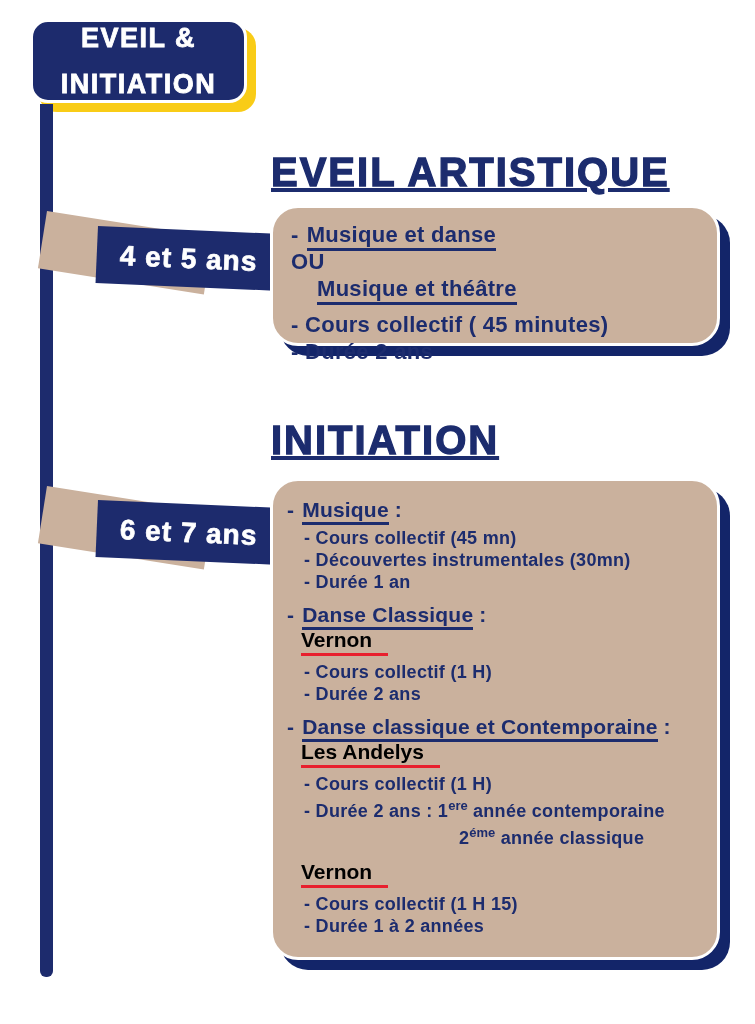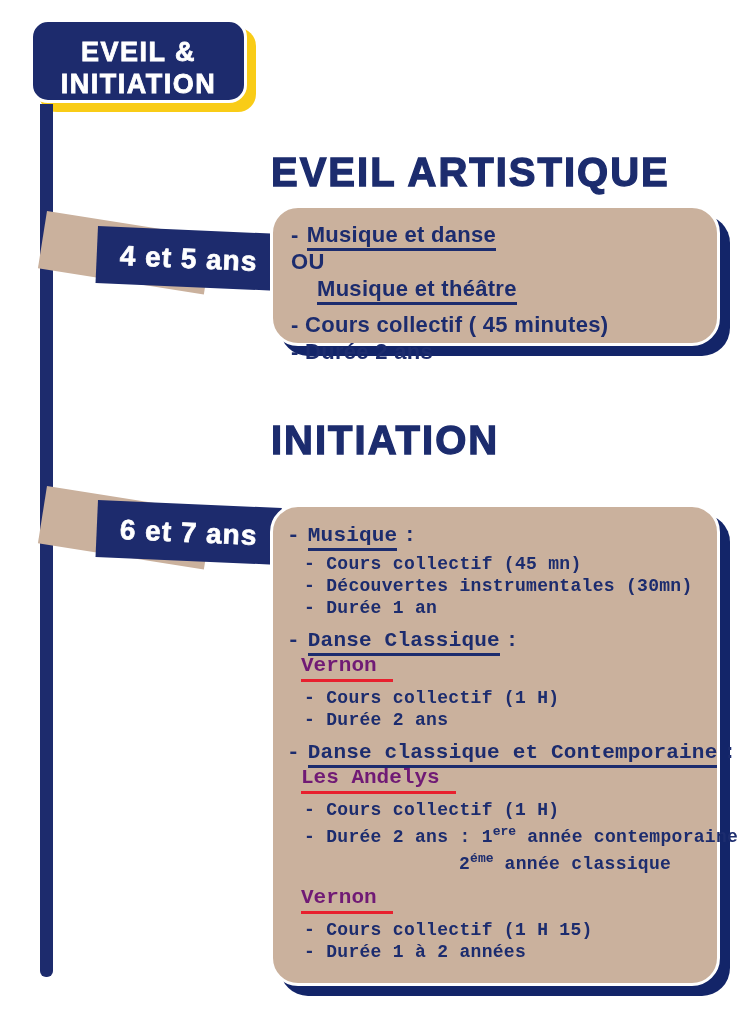--- a/index.html
+++ b/index.html
@@ -9,35 +9,35 @@
     overflow:hidden;
     font-family:"Liberation Sans","DejaVu Sans",sans-serif;
     font-weight:bold; color:#1c2c6e;
   }
 
   
   .badge {
     position:absolute; left:30px; top:19px; width:217px; height:84px;
     background:#1d2b6d; border:3px solid #ffffff; border-radius:18px;
     box-shadow:9px 9px 0 0 #f9cc17;
-    display:flex; flex-direction:column; justify-content:flex-end; align-items:center;
+    display:flex; flex-direction:column; justify-content:space-between; align-items:center;
     color:#ffffff; font-size:27px; letter-spacing:1.5px; line-height:32px;
     -webkit-text-stroke:0.8px #ffffff; text-align:center;
   }
 
   
   .pole {
     position:absolute; left:40px; top:104px; width:13px; height:873px;
     background:#1d2b6d; border-radius:0 0 6px 6px;
   }
 
   
   .heading {
     position:absolute; color:#1c2c6e; font-size:40px; letter-spacing:2px;
-    -webkit-text-stroke:1.3px #1c2c6e; white-space:nowrap;
+    -webkit-text-stroke:1.3px #1c2c6e; white-space:nowrap;text-decoration:underline;
   }
   .h-eveil { left:271px; top:150px; }
   .h-init  { left:271px; top:418px; }
 
   
   .ribbon {
     position:absolute; width:168px; height:58px; background:#cab19d;
     transform-origin:0 0; transform:rotate(9deg);
   }
   .ribbon-eveil { left:47px; top:211px; }
@@ -52,36 +52,36 @@
   .age-eveil { left:98px; top:226px; }
   .age-init  { left:98px; top:500px; }
 
   
   .content-box {
     position:absolute; left:270px; width:450px; background:#cab19d;
     border:3px solid #ffffff; border-radius:28px;
     box-shadow:10px 10px 0 0 #132569; color:#1c2c6e;
   }
   .box-eveil { top:205px; height:141px; padding:13px 18px; font-size:22px; letter-spacing:0.3px; }
-  .box-init  { top:504px; height:482px; padding:17px 14px;font-family:Liberation Mono, monospace; }
+  .box-init  { top:478px; height:482px; padding:17px 14px; }
 
   .line { line-height:27px; white-space:nowrap; }
   .opt2 { padding-left:26px; }
   .gap-top { margin-top:9px; }
   .bullet { margin-right:8px; }
   .u-navy { border-bottom:3px solid #1c2c6e; padding-bottom:1px;margin-top:31px; }
   .colon { margin-left:6px; }
 
   .prog { margin-bottom:10px; }
   .prog-title { font-size:21px; line-height:24px; letter-spacing:0.2px; white-space:nowrap; }
   .prog-loc {
     padding-left:14px; line-height:25px; font-size:21px;
   }
   .u-red {
-    color:#701a75; border-bottom:3px solid #e8202e;
+    color:#000000; border-bottom:3px solid #e8202e;
     padding:0 16px 1px 0; display:inline-block;
   }
   .items { margin-top:5px; padding-left:17px; font-size:18px; letter-spacing:0.3px; }
   .item { line-height:22px; white-space:nowrap; }
   .indent-deep { padding-left:155px; }
   sup { font-size:13px; letter-spacing:0; }
 </style>
 </head>
 <body>
 

